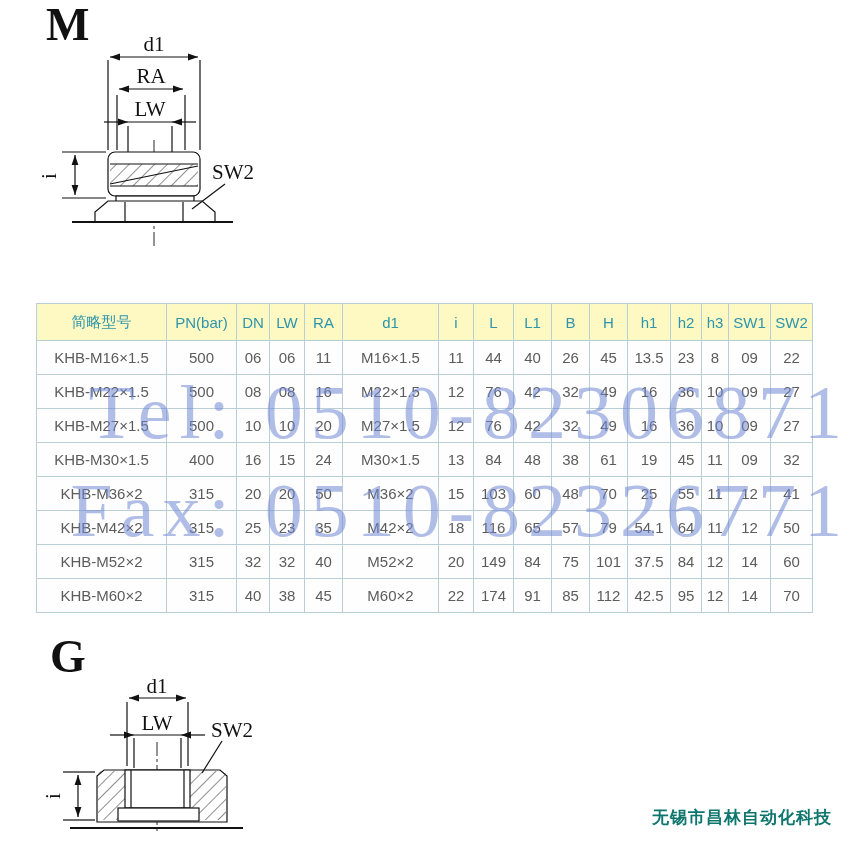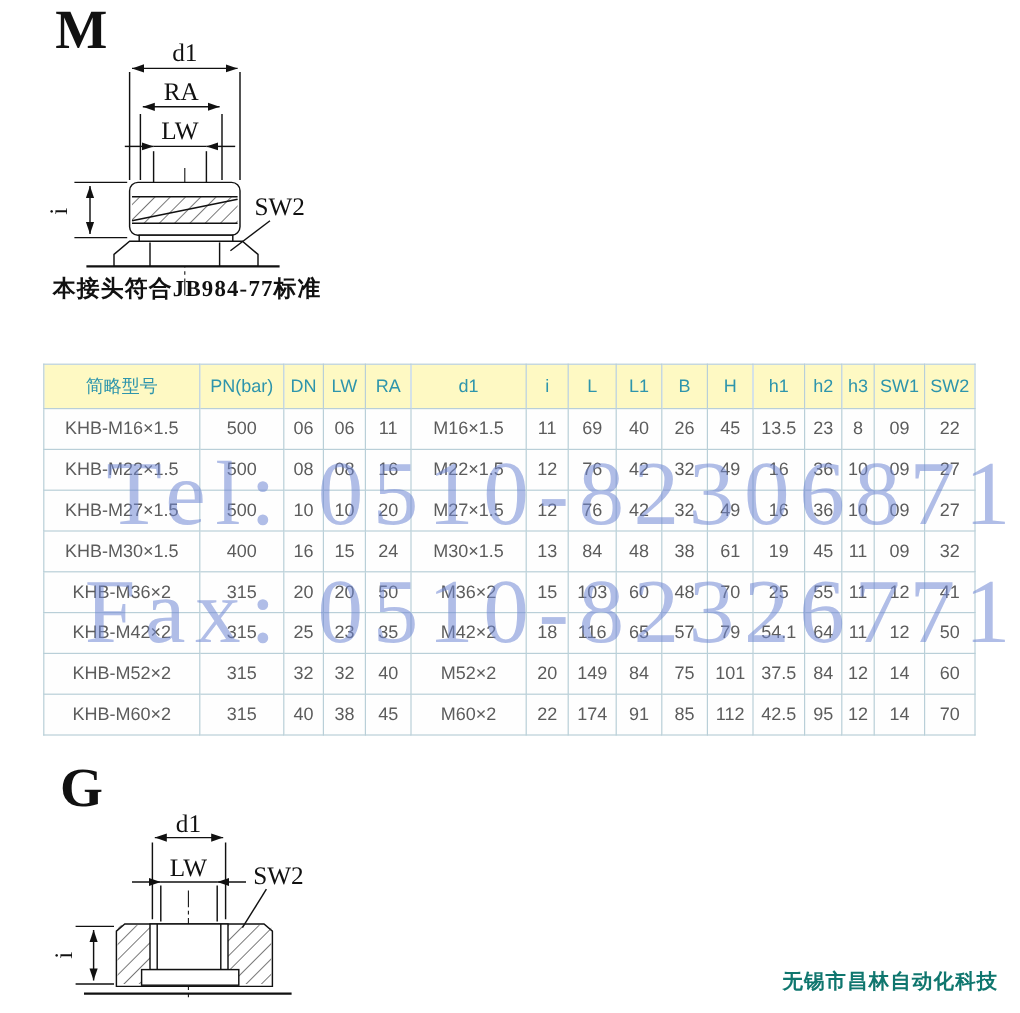--- a/index.html
+++ b/index.html
@@ -85,21 +85,20 @@
 
       <line x1="225" y1="184" x2="192" y2="209"></line>
     </g>
     <text class="draw-label" x="154" y="51" text-anchor="middle">d1</text>
     <text class="draw-label" x="151" y="83" text-anchor="middle">RA</text>
     <text class="draw-label" x="150" y="116" text-anchor="middle">LW</text>
     <text class="draw-label" x="212" y="179">SW2</text>
     <text class="draw-label" x="52" y="180" text-anchor="middle" transform="rotate(-90 52 176)">i</text>
   </svg>
 
-  <div id="m-caption">本接头符合JB984-77标准</div>
 
   <table id="spec-table">
     <colgroup id="spec-cols">
         <col style="width: 130px;">
         <col style="width: 70px;">
         <col style="width: 33px;">
         <col style="width: 35px;">
         <col style="width: 38px;">
         <col style="width: 96px;">
         <col style="width: 35px;">
@@ -135,21 +134,21 @@
       </thead>
     <tbody id="spec-body">
         <tr>
           <td>KHB-M16×1.5</td>
           <td>500</td>
           <td>06</td>
           <td>06</td>
           <td>11</td>
           <td>M16×1.5</td>
           <td>11</td>
-          <td>69</td>
+          <td>44</td>
           <td>40</td>
           <td>26</td>
           <td>45</td>
           <td>13.5</td>
           <td>23</td>
           <td>8</td>
           <td>09</td>
           <td>22</td>
         </tr>
         <tr>

